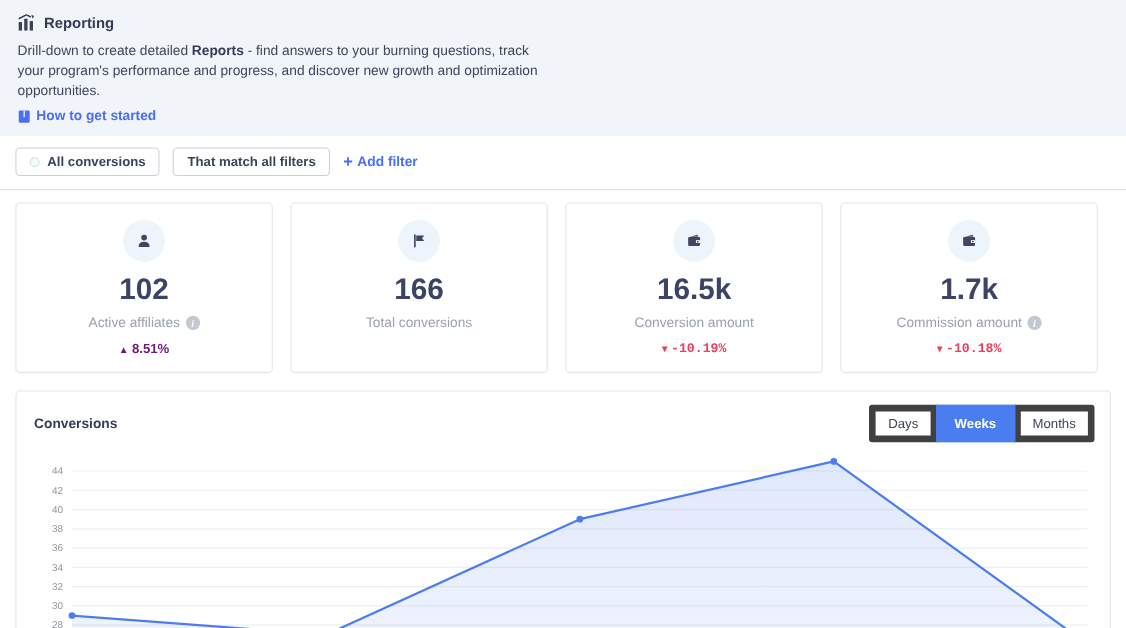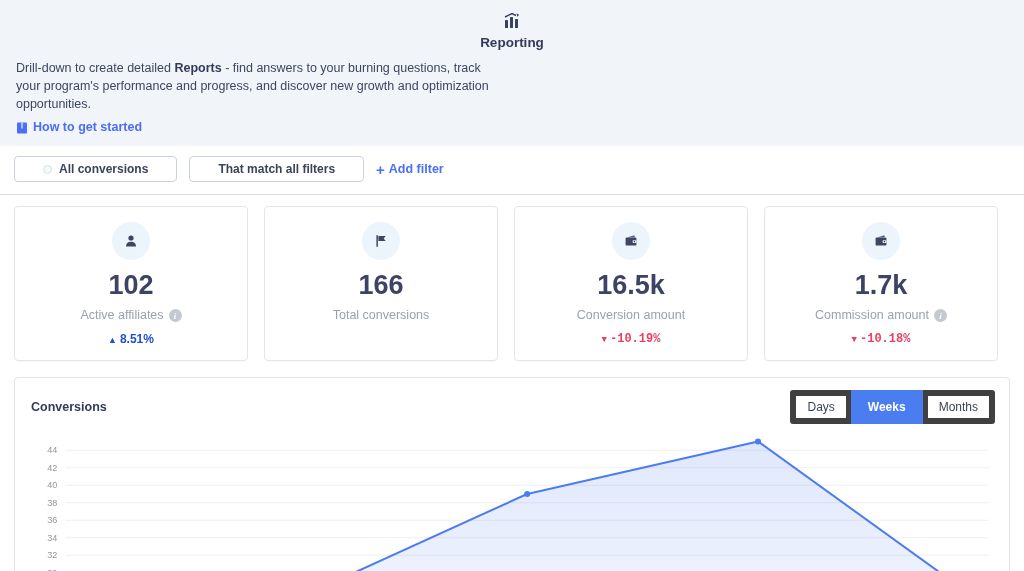--- a/index.html
+++ b/index.html
@@ -8,21 +8,21 @@
     font-family: "Liberation Sans", sans-serif;
     background: #ffffff;
     color: #3a415c;
   }
 
   
   .header {
     background: #f1f4f9;
     padding: 13px 16px 12px 16px;
   }
-  .header-title-row { display: flex; align-items: center; gap: 7px; flex-direction: column; }
+  .header-title-row { display: flex; align-items: center; gap: 7px; }
   .header-title { font-size: 13.5px; font-weight: bold; color: #343b59; }
   .header-desc {
     margin-top: 9px;
     font-size: 12.5px;
     line-height: 1.45;
     color: #3e455f;
     max-width: 484px;
   }
   .header-desc b { color: #343b59; }
   .howto-row { margin-top: 7px; display: flex; align-items: flex-end; gap: 5px; cursor: pointer; }
@@ -33,21 +33,21 @@
     display: flex; align-items: center; gap: 12px;
     padding: 10px 14px 12px 14px;
     border-bottom: 1px solid #d9dce1;
     background: #ffffff;
   }
   .filter-btn {
     display: inline-flex; align-items: center; gap: 7px;
     background: #fff;
     border: 1px solid #ccd1d9;
     border-radius: 4px;
-    padding: 5px 28px;
+    padding: 5px 12px;
     font-size: 12px; font-weight: bold; color: #3b4358;
     font-family: inherit;
     cursor: pointer;
   }
   .radio-dot {
     width: 9px; height: 9px; border-radius: 50%;
     border: 1px solid #d3e4df; background: #f3faf7;
     display: inline-block;
   }
   .add-filter {
@@ -89,21 +89,21 @@
   }
   .info-icon {
     width: 13px; height: 13px; border-radius: 50%;
     background: #c3c8d1; color: #fff;
     font-size: 9px; font-weight: bold; font-style: italic;
     display: inline-flex; align-items: center; justify-content: center;
     cursor: pointer;
     font-family: "Liberation Serif", serif;
   }
   .stat-trend { margin-top: 10px; font-size: 12px; font-weight: bold; }
-  .trend-up { color: #1d4ed8; }
+  .trend-up { color: #701a75; }
   .trend-down { color: #e8415f; font-family: Liberation Mono, monospace; }
   .trend-arrow { font-size: 9px; margin-right: 3px; }
 
   
   .chart-card {
     margin: 16px 14px 0 14px;
     background: #fff;
     border: 1px solid #e2e5ea;
     border-radius: 4px;
     height: 277px;

